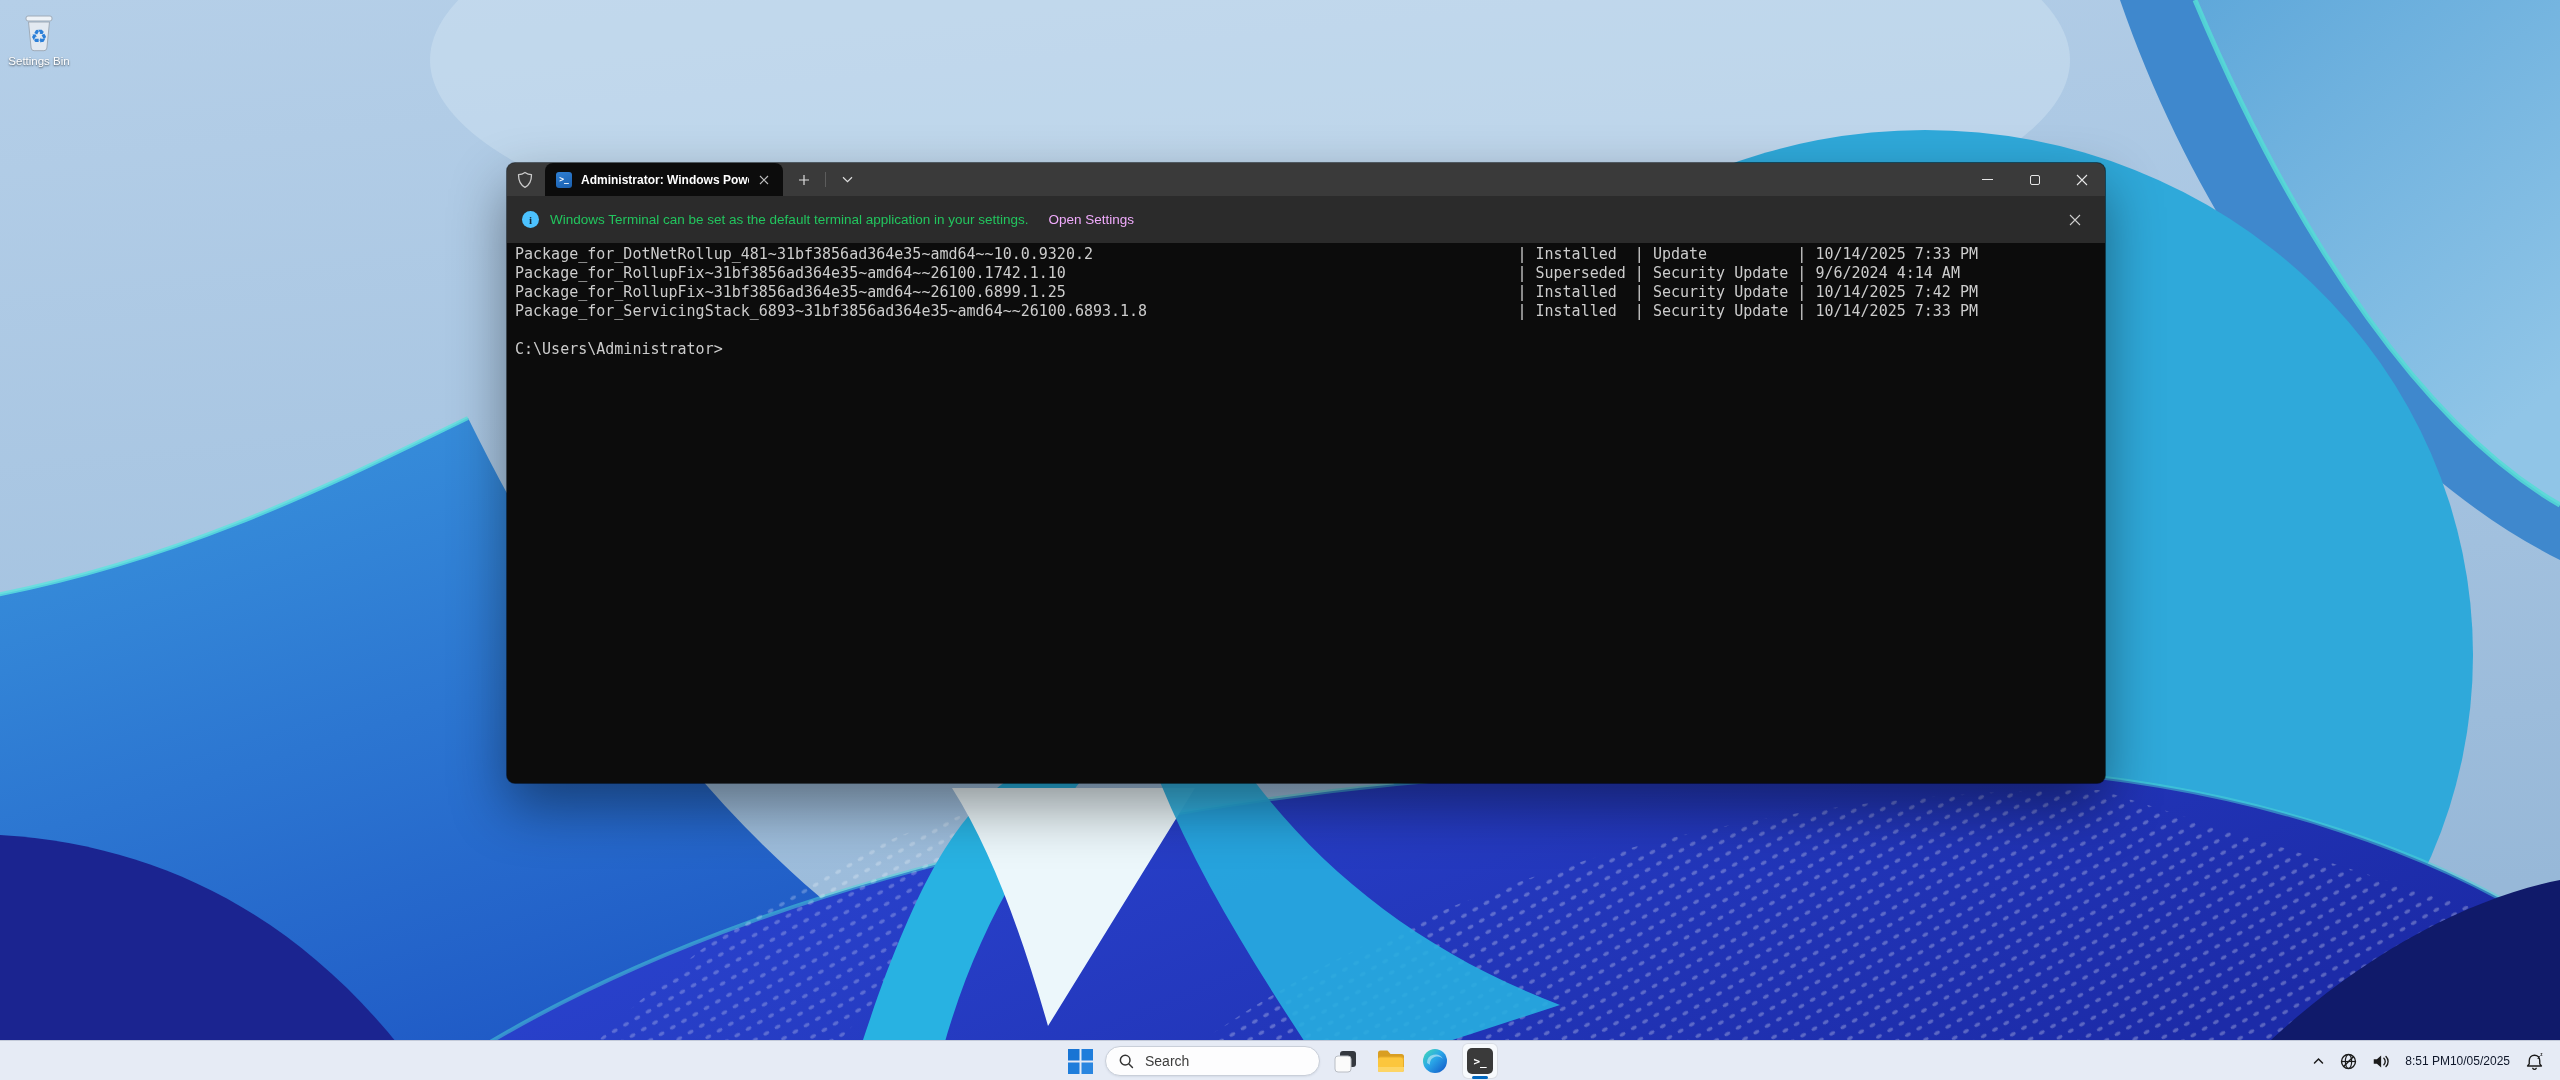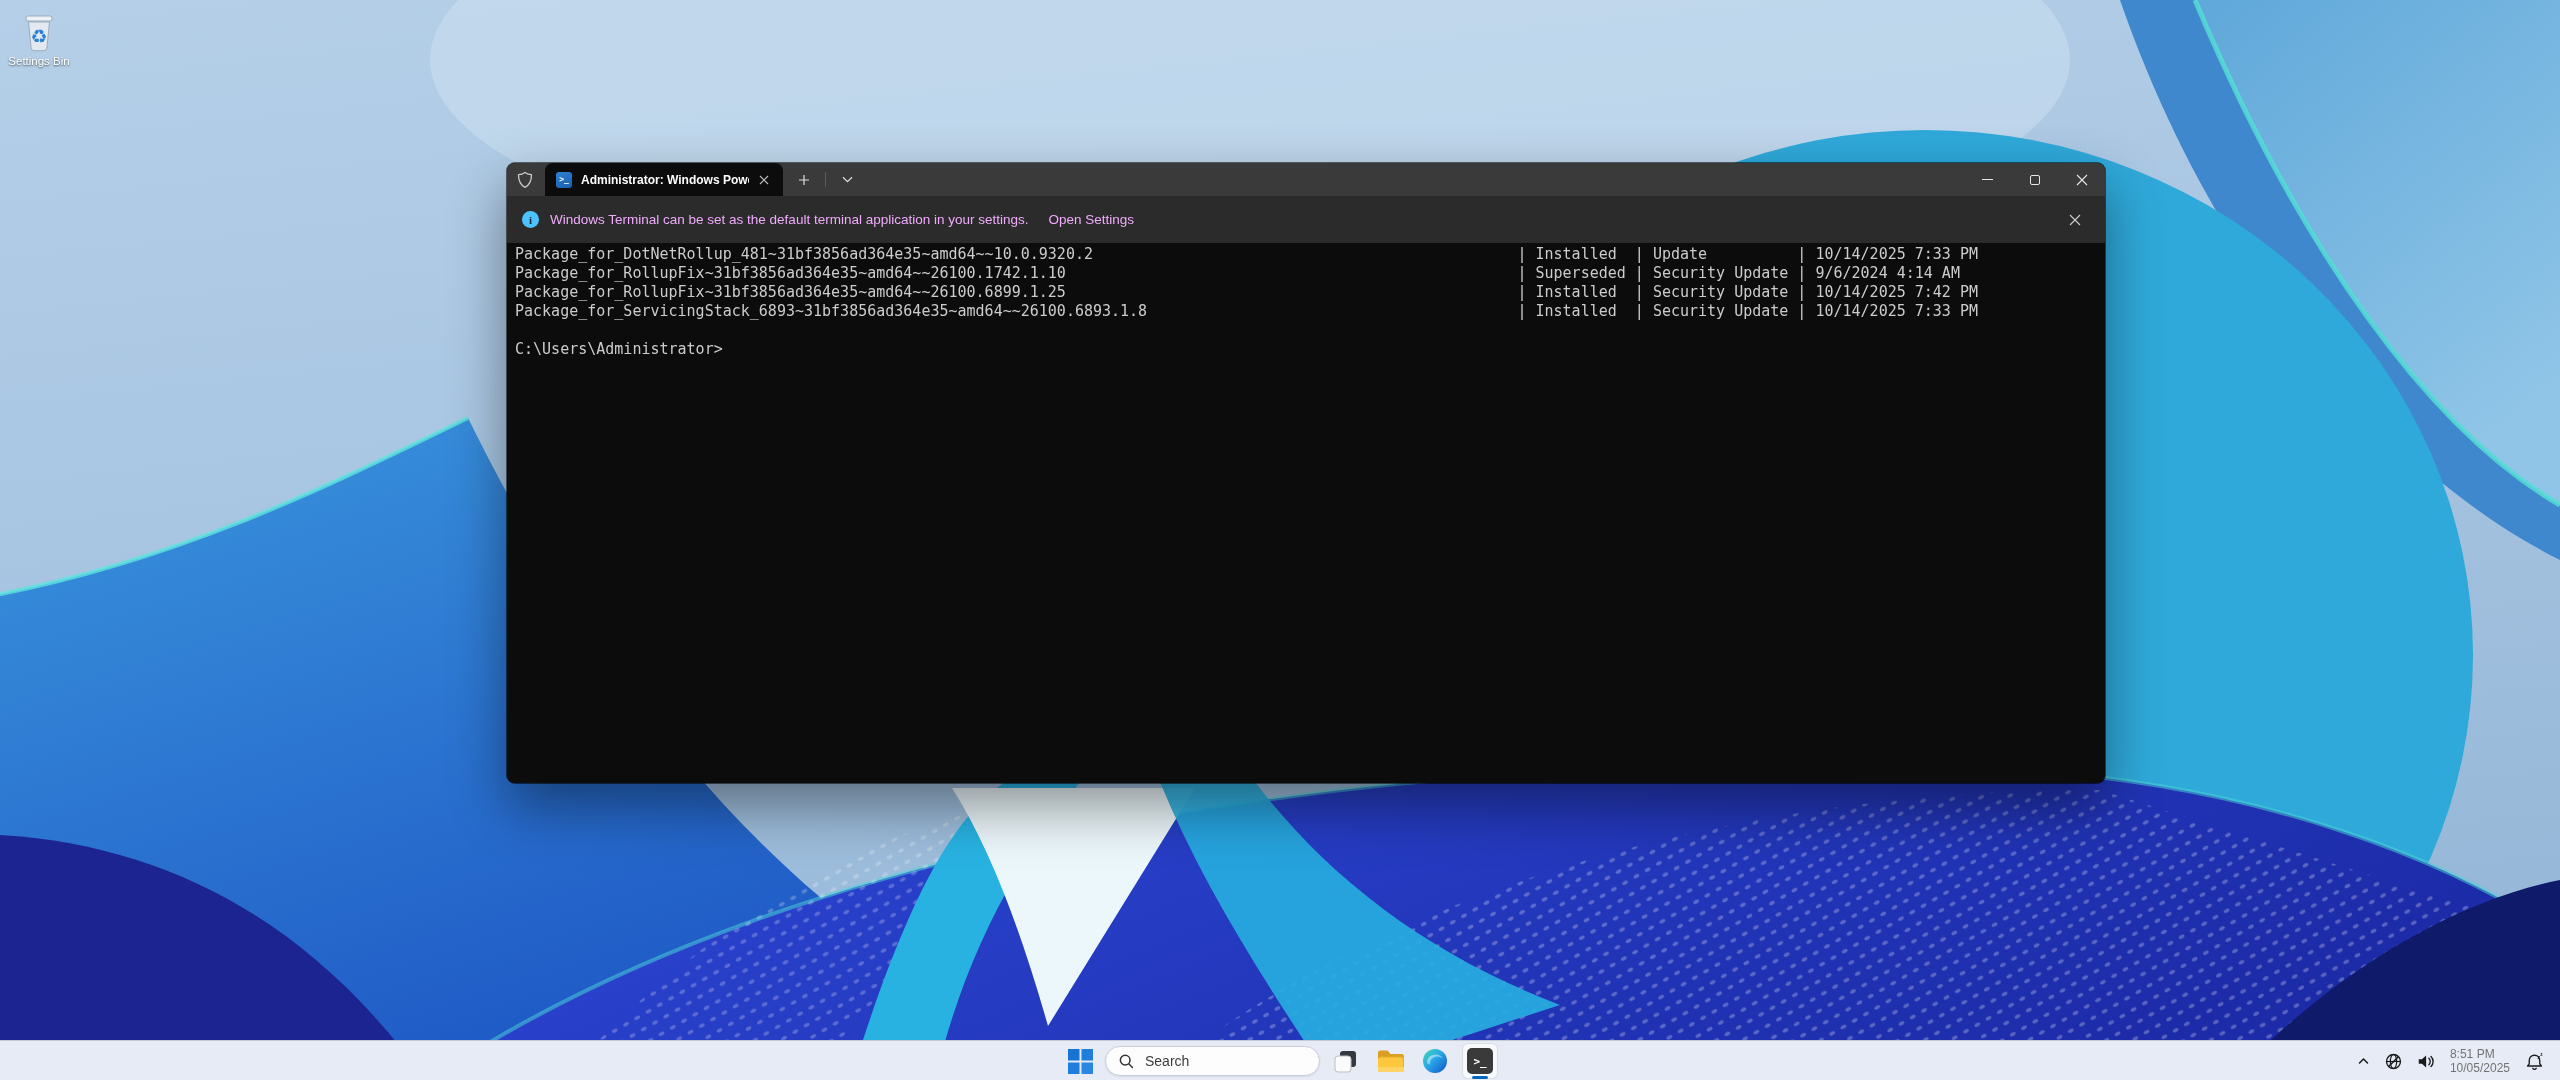--- a/index.html
+++ b/index.html
@@ -36,21 +36,21 @@
   .win-controls { margin-left:auto; display:flex; height:100%; }
   .win-btn { width:47px; height:100%; display:flex; align-items:center; justify-content:center; }
   .min-glyph { width:11px; height:1px; background:#e6e6e6; }
   .max-glyph { width:10px; height:10px; border:1px solid #e6e6e6; border-radius:2px; }
 
   .banner { height:47px; flex:0 0 47px; background:#2b2b2b; display:flex; align-items:center;
             padding:0 17px 0 15px; }
   .info-badge { width:17px; height:17px; border-radius:50%; background:#4cc2ff; color:#15293a;
                 font-size:11px; font-weight:bold; font-family:"Liberation Serif",serif;
                 display:flex; align-items:center; justify-content:center; flex:0 0 17px; }
-  .banner-text { margin-left:11px; font-size:13.5px; color:#f0abfc; }
+  .banner-text { margin-left:11px; font-size:13.5px; color:#22c55e; }
   .banner-link { margin-left:20px; font-size:13.5px; color:#f0abfc; cursor:pointer; }
   .banner-close { margin-left:auto; width:26px; height:26px; display:flex; align-items:center;
                   justify-content:center; border-radius:4px; }
 
   .term-content { flex:1; background:#0c0c0c; padding:2px 8px 0 8px; }
   .term-content pre { font-family:"DejaVu Sans Mono", monospace; font-size:15px; line-height:19px;
                       color:#cccccc; }
 
   
   .taskbar { position:absolute; left:0; top:1040px; width:2560px; height:40px;
@@ -70,22 +70,22 @@
   .search-pill input { border:none; outline:none; background:transparent; margin-left:10px;
                        font-size:14px; color:#3c3c3c; width:150px; font-family:"Liberation Sans",sans-serif; }
   .search-pill input::placeholder { color:#3c3c3c; opacity:1; }
   .term-app-icon { position:relative; width:26px; height:26px; border-radius:5px; background:#3a3a3a;
                    color:#ffffff; font-family:"DejaVu Sans Mono",monospace; font-size:11px;
                    font-weight:bold; display:flex; align-items:center; justify-content:center; }
 
   .tray { position:absolute; right:10px; top:0; height:40px; display:flex; align-items:center; gap:3px; }
   .tray-btn { height:34px; padding:0 5px; display:flex; align-items:center; justify-content:center;
               border-radius:5px; }
-  .clock { display:flex; flex-direction:column; align-items:flex-start; justify-content:center;
-           font-size:12px; line-height:14px; color:#737373; padding:0 6px 0 7px; border-radius:5px; }
+  .clock { display:flex; flex-direction:row; align-items:flex-start; justify-content:center;
+           font-size:12px; line-height:14px; color:#0f172a; padding:0 6px 0 7px; border-radius:5px; }
 </style>
 </head>
 <body>
 
 <div class="desktop">
 
   <svg class="wallpaper" viewBox="0 0 2560 1080" preserveAspectRatio="none">
     <defs>
       <linearGradient id="bg" x1="0" y1="0" x2="0.25" y2="1">
         <stop offset="0" stop-color="#b5cfe8"></stop>

